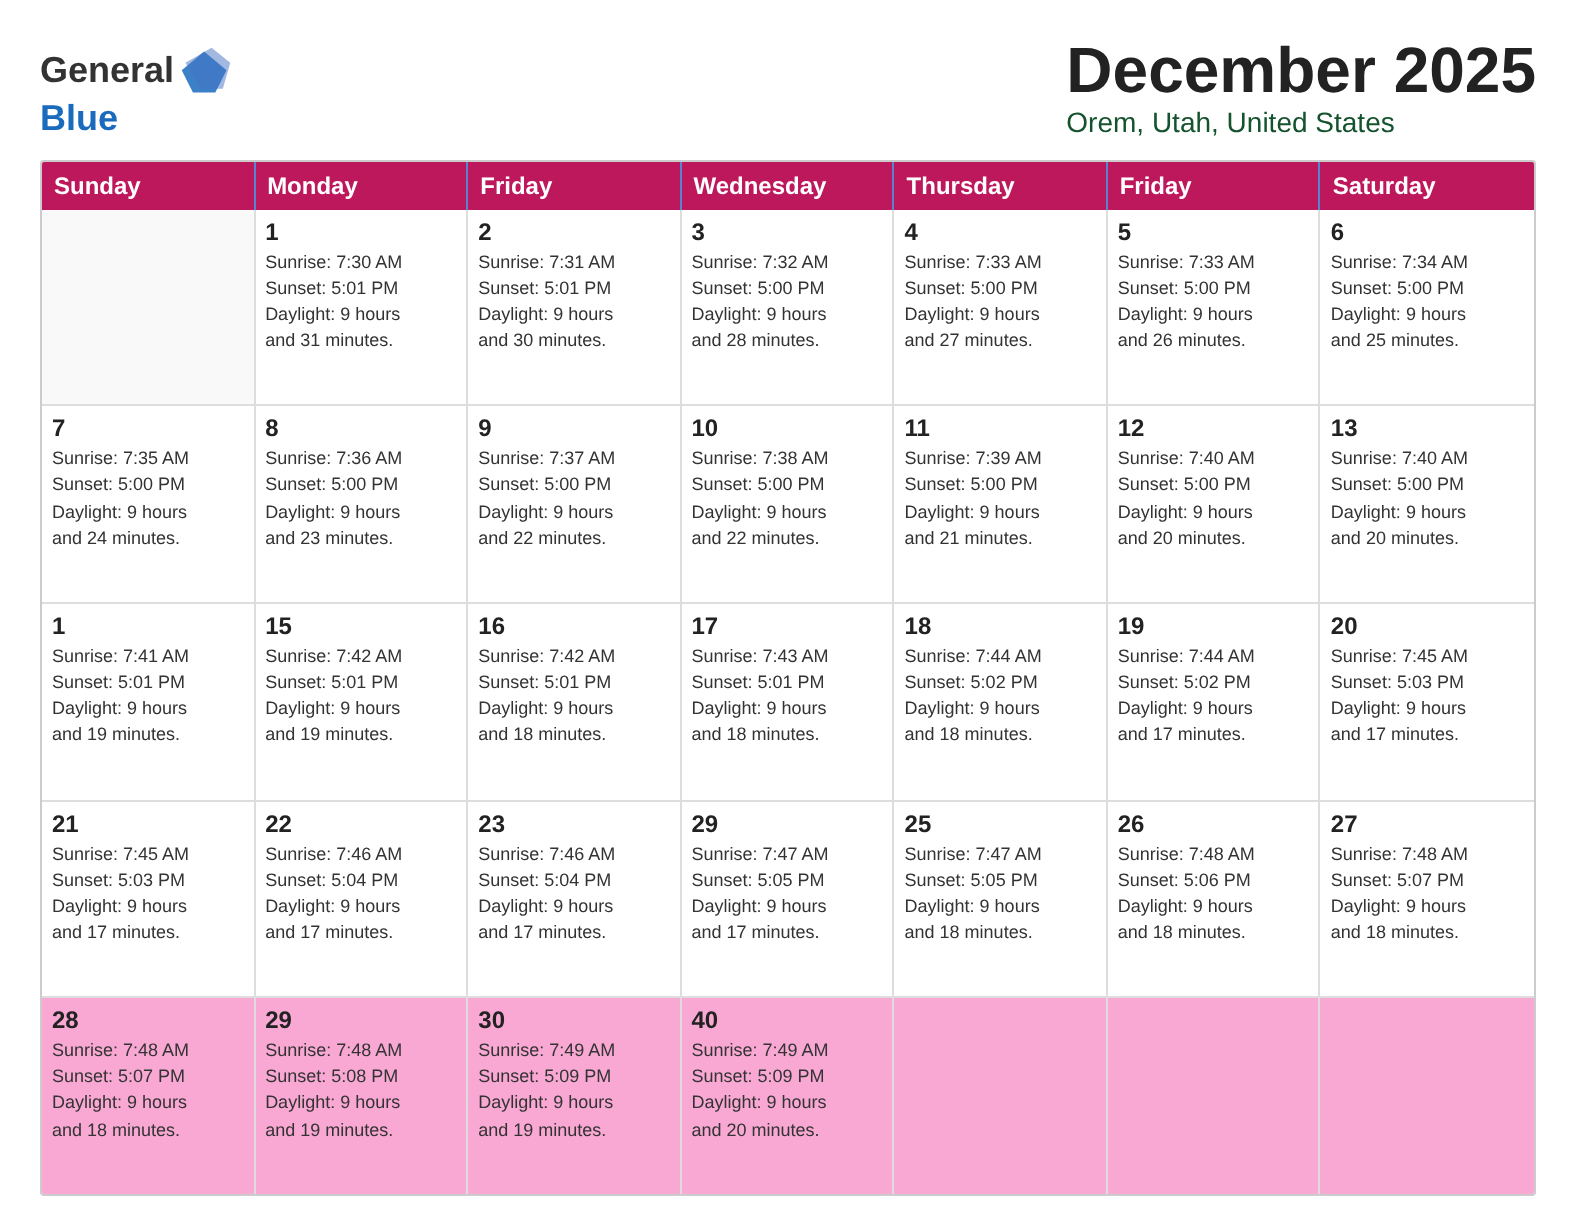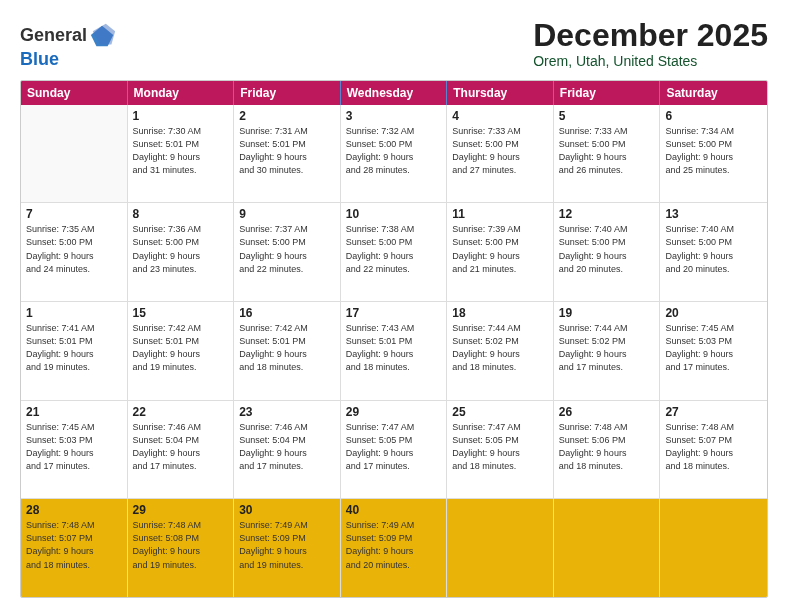--- a/index.html
+++ b/index.html
@@ -104,21 +104,21 @@
       color: #222;
       display: block;
       margin-bottom: 2px;
     }
     .day-info {
       font-size: 9px;
       color: #333;
       line-height: 1.45;
     }
     .row-last .cal-cell {
-      background: #eab308;
+      background: #f9a8d4;
     }
   </style>
 </head>
 <body>
 
 <div class="page">
   <div class="header">
     <div class="logo">
       <div>
         <div style="display:flex;align-items:center;">

